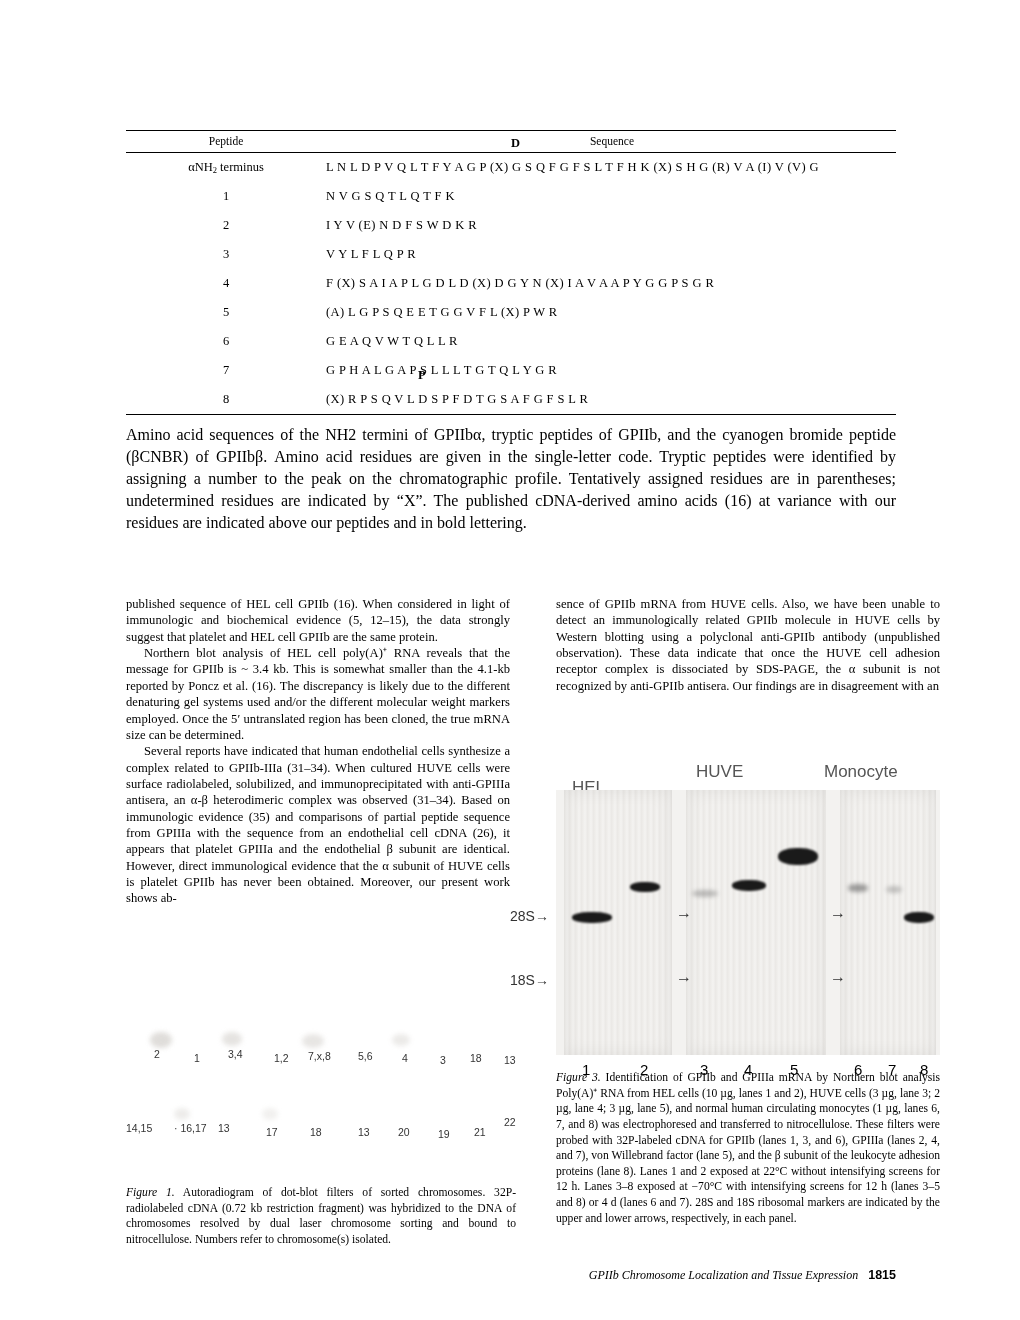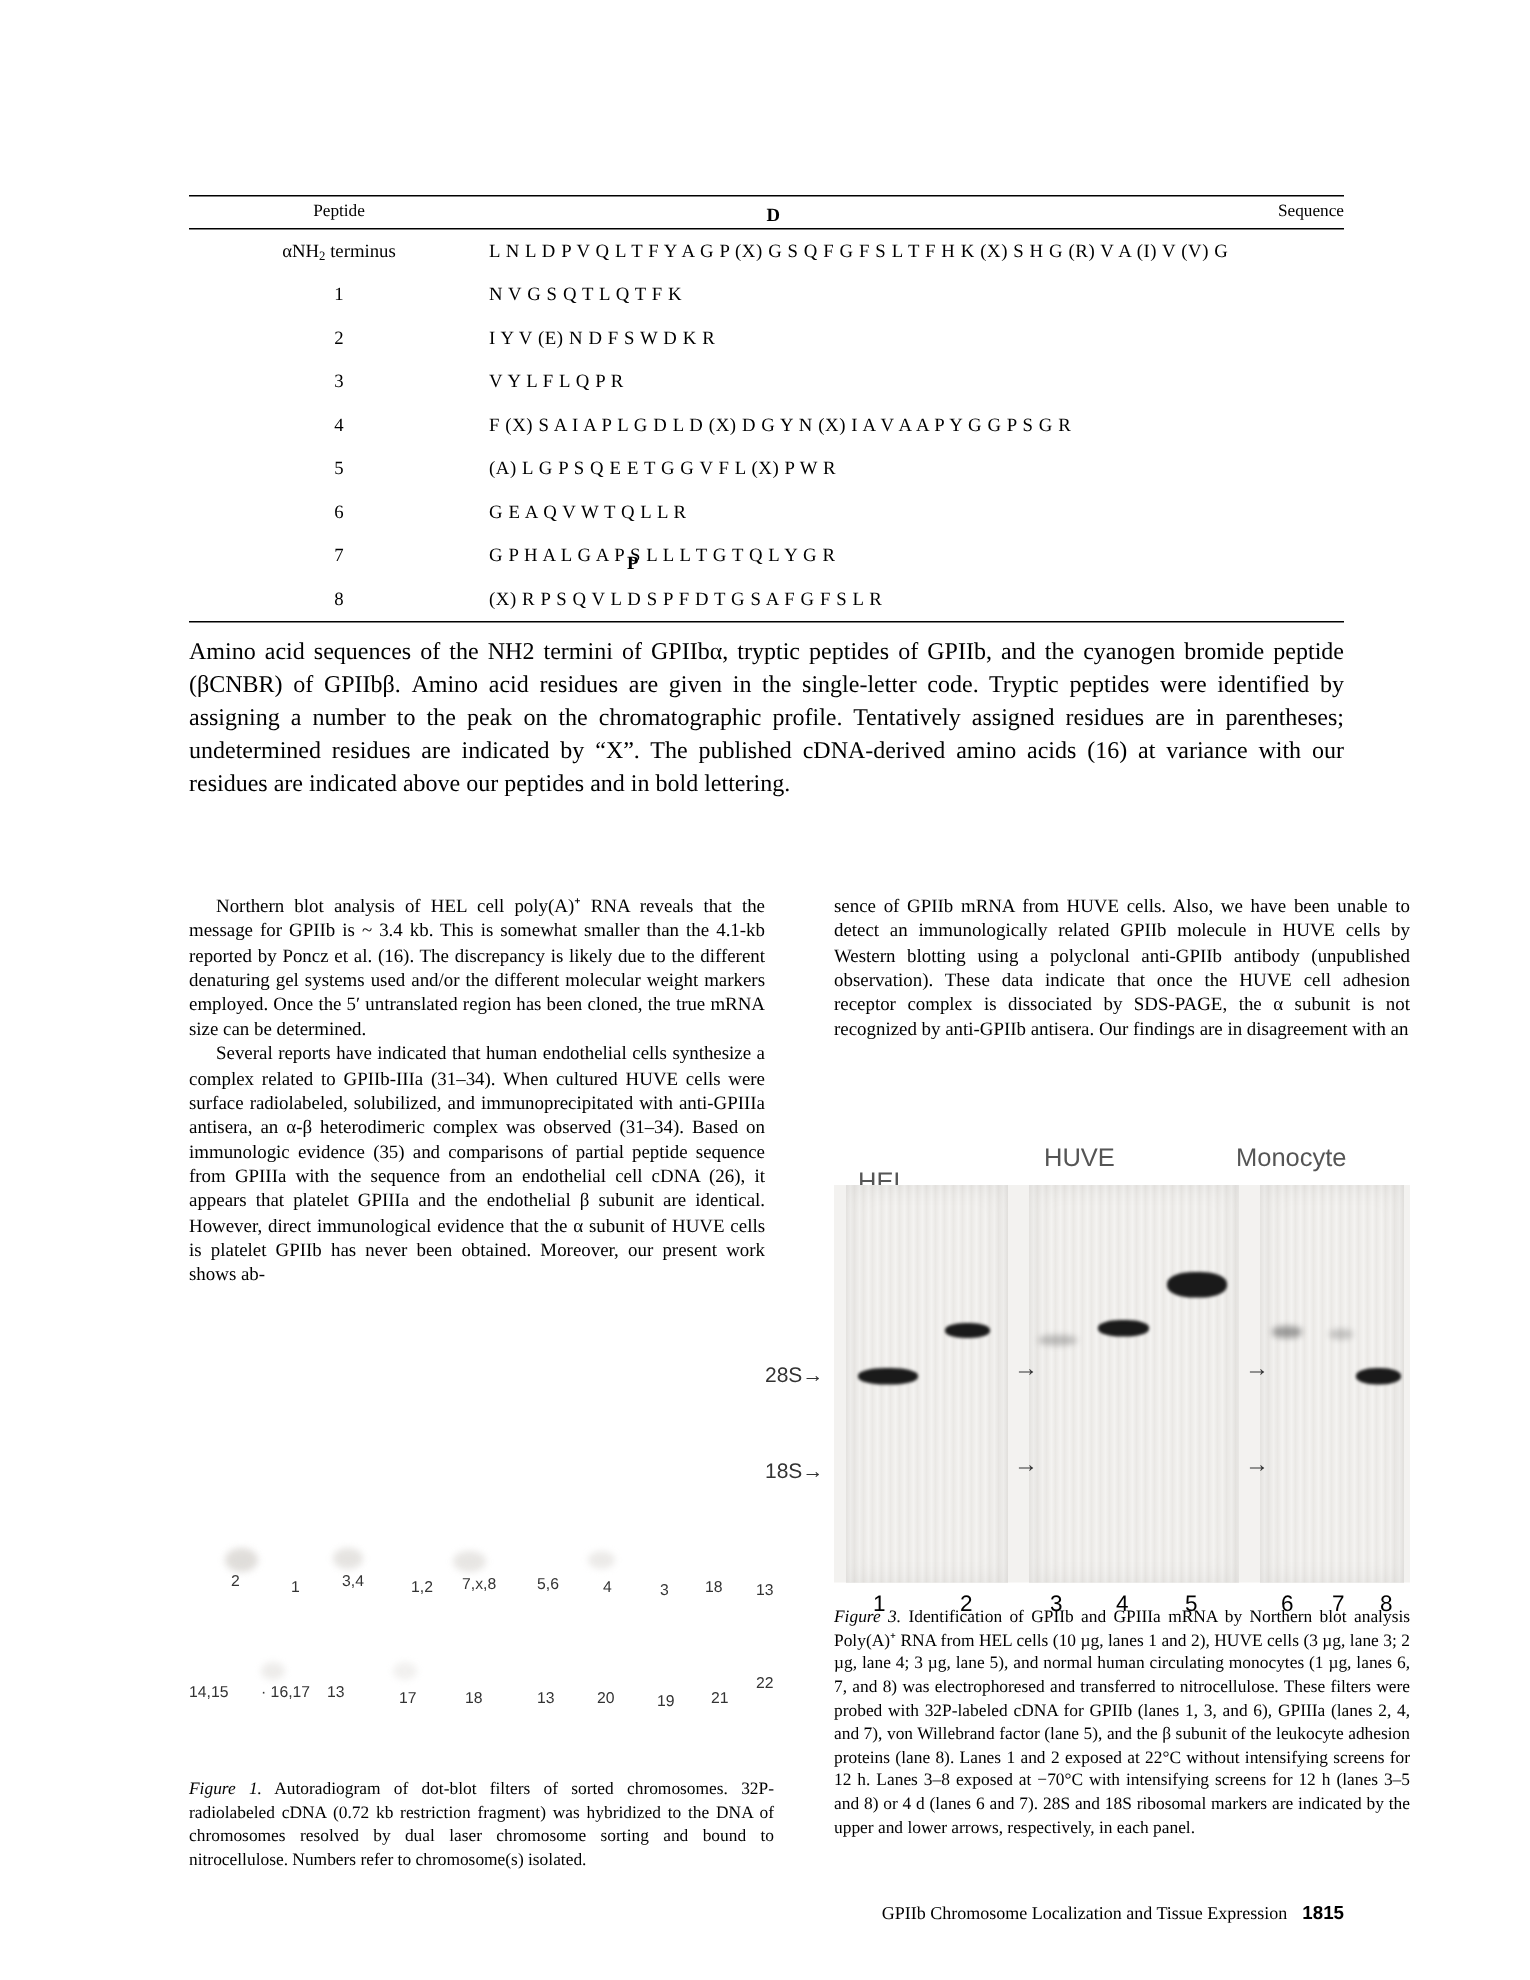--- a/index.html
+++ b/index.html
@@ -6,21 +6,21 @@
   body{width:1020px;height:1320px;font-family:"Liberation Serif",serif;color:#000;position:relative;}
   .page{position:absolute;left:0;top:0;width:1020px;height:1320px;}
 
   
   .table-wrap{position:absolute;left:126px;top:118px;width:770px;}
   .table-title{font-style:italic;font-size:12.5px;letter-spacing:.2px;}
   .tbl{width:770px;border-collapse:collapse;margin-top:12px;font-size:12.5px;}
   .tbl .rule-top td{border-top:1px solid #000;height:0;padding:0;}
   .hdr td{padding:4px 0 5px 0;font-size:11.5px;}
   .hdr .c1{width:200px;text-align:center;}
-  .hdr .c2{text-align:right;padding-left:2px;}
+  .hdr .c2{text-align:center;padding-left:2px;}
   .rule-thin td{border-top:1px solid #000;height:0;padding:0;}
   .row td{padding:7px 0 7px 0;vertical-align:bottom;font-size:12.5px;}
   .row .c1{width:200px;text-align:center;}
   .row .c2{text-align:left;letter-spacing:.4px;}
   .above{position:relative;}
   .above-letter{position:absolute;top:-17px;font-weight:bold;font-size:12.5px;}
   .rule-bot td{border-top:1px solid #000;height:0;padding:0;}
   .tbl-note{margin-top:9px;font-size:16px;line-height:1.38;text-align:justify;width:770px;}
   .sub{font-size:8.5px;vertical-align:-2px;}
 
@@ -53,21 +53,21 @@
   
   .fig2{position:absolute;left:126px;top:1030px;width:390px;height:140px;}
   .dotrow{position:relative;height:58px;}
   .dotlbl{position:absolute;font-family:"Liberation Sans",sans-serif;font-size:10.5px;color:#333;}
   .dot{position:absolute;border-radius:50%;background:#d8d5d1;filter:blur(2.5px);}
   .fig2cap{position:absolute;left:126px;top:1185px;width:390px;font-size:11.6px;line-height:1.35;text-align:justify;}
   .fig2cap .lead{font-style:italic;}
 
   
   .footer{position:absolute;left:126px;top:1268px;width:770px;text-align:right;font-size:12px;}
-  .footer .ft{margin-left:43px;}
+  .footer .ft{font-style:italic;margin-left:43px;}
   .footer .pg{font-weight:bold;font-family:"Liberation Sans",sans-serif;font-size:12.5px;margin-left:10px;}
 </style>
 </head>
 <body>
 
 <div class="page">
 
   <div class="table-wrap">
 
     <table class="tbl">
@@ -132,20 +132,21 @@
       <tr class="rule-bot">
             <td colspan="2"></td>
           </tr>
     </tbody>
       </table>
 
     <div class="tbl-note">Amino acid sequences of the NH2 termini of GPIIbα, tryptic peptides of GPIIb, and the cyanogen bromide peptide (βCNBR) of GPIIbβ. Amino acid residues are given in the single-letter code. Tryptic peptides were identified by assigning a number to the peak on the chromatographic profile. Tentatively assigned residues are in parentheses; undetermined residues are indicated by “X”. The published cDNA-derived amino acids (16) at variance with our residues are indicated above our peptides and in bold lettering.</div>
   </div>
 
   <div class="col colL">
+    <p class="first">published sequence of HEL cell GPIIb (16). When considered in light of immunologic and biochemical evidence (5, 12–15), the data strongly suggest that platelet and HEL cell GPIIb are the same protein.</p>
     <p>Northern blot analysis of HEL cell poly(A)⁺ RNA reveals that the message for GPIIb is ~ 3.4 kb. This is somewhat smaller than the 4.1-kb reported by Poncz et al. (16). The discrepancy is likely due to the different denaturing gel systems used and/or the different molecular weight markers employed. Once the 5′ untranslated region has been cloned, the true mRNA size can be determined.</p>
     <p>Several reports have indicated that human endothelial cells synthesize a complex related to GPIIb-IIIa (31–34). When cultured HUVE cells were surface radiolabeled, solubilized, and immunoprecipitated with anti-GPIIIa antisera, an α-β heterodimeric complex was observed (31–34). Based on immunologic evidence (35) and comparisons of partial peptide sequence from GPIIIa with the sequence from an endothelial cell cDNA (26), it appears that platelet GPIIIa and the endothelial β subunit are identical. However, direct immunological evidence that the α subunit of HUVE cells is platelet GPIIb has never been obtained. Moreover, our present work shows ab-</p>
   </div>
 
   <div class="col colR">
     <p class="first">sence of GPIIb mRNA from HUVE cells. Also, we have been unable to detect an immunologically related GPIIb molecule in HUVE cells by Western blotting using a polyclonal anti-GPIIb antibody (unpublished observation). These data indicate that once the HUVE cell adhesion receptor complex is dissociated by SDS-PAGE, the α subunit is not recognized by anti-GPIIb antisera. Our findings are in disagreement with an</p>
   </div>
 
   <div class="blot">
     <div class="blot-labels">

